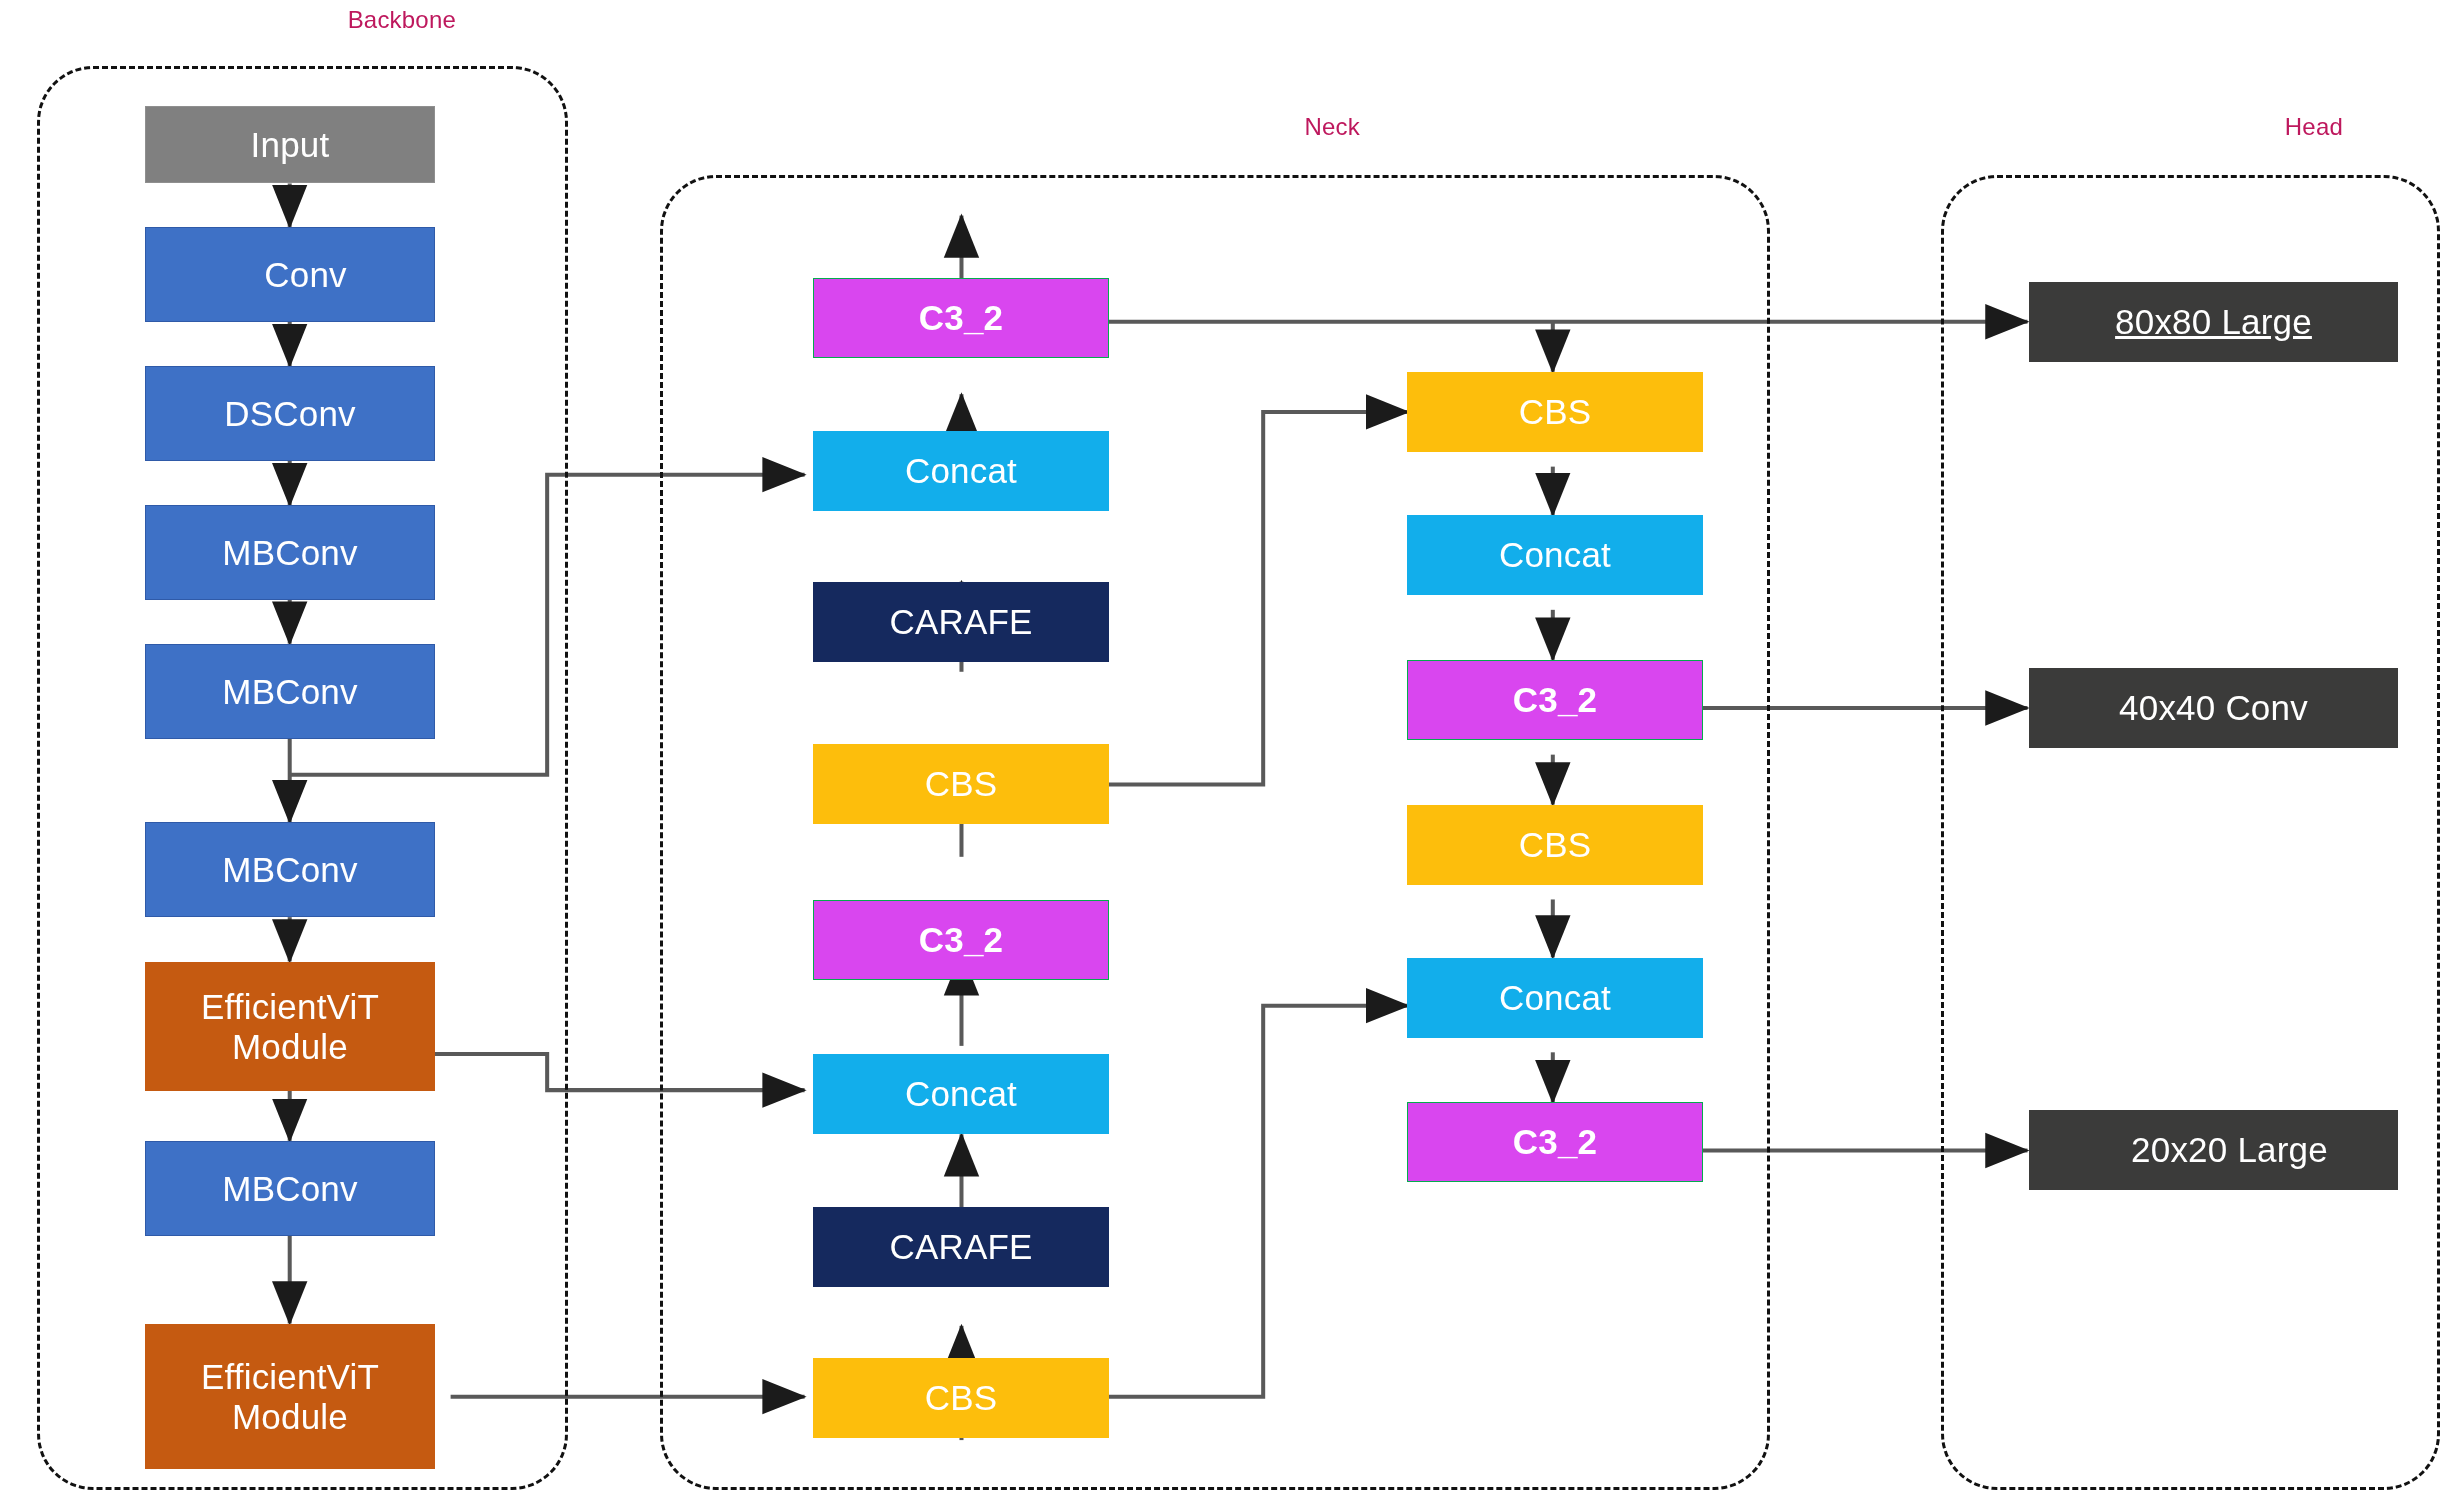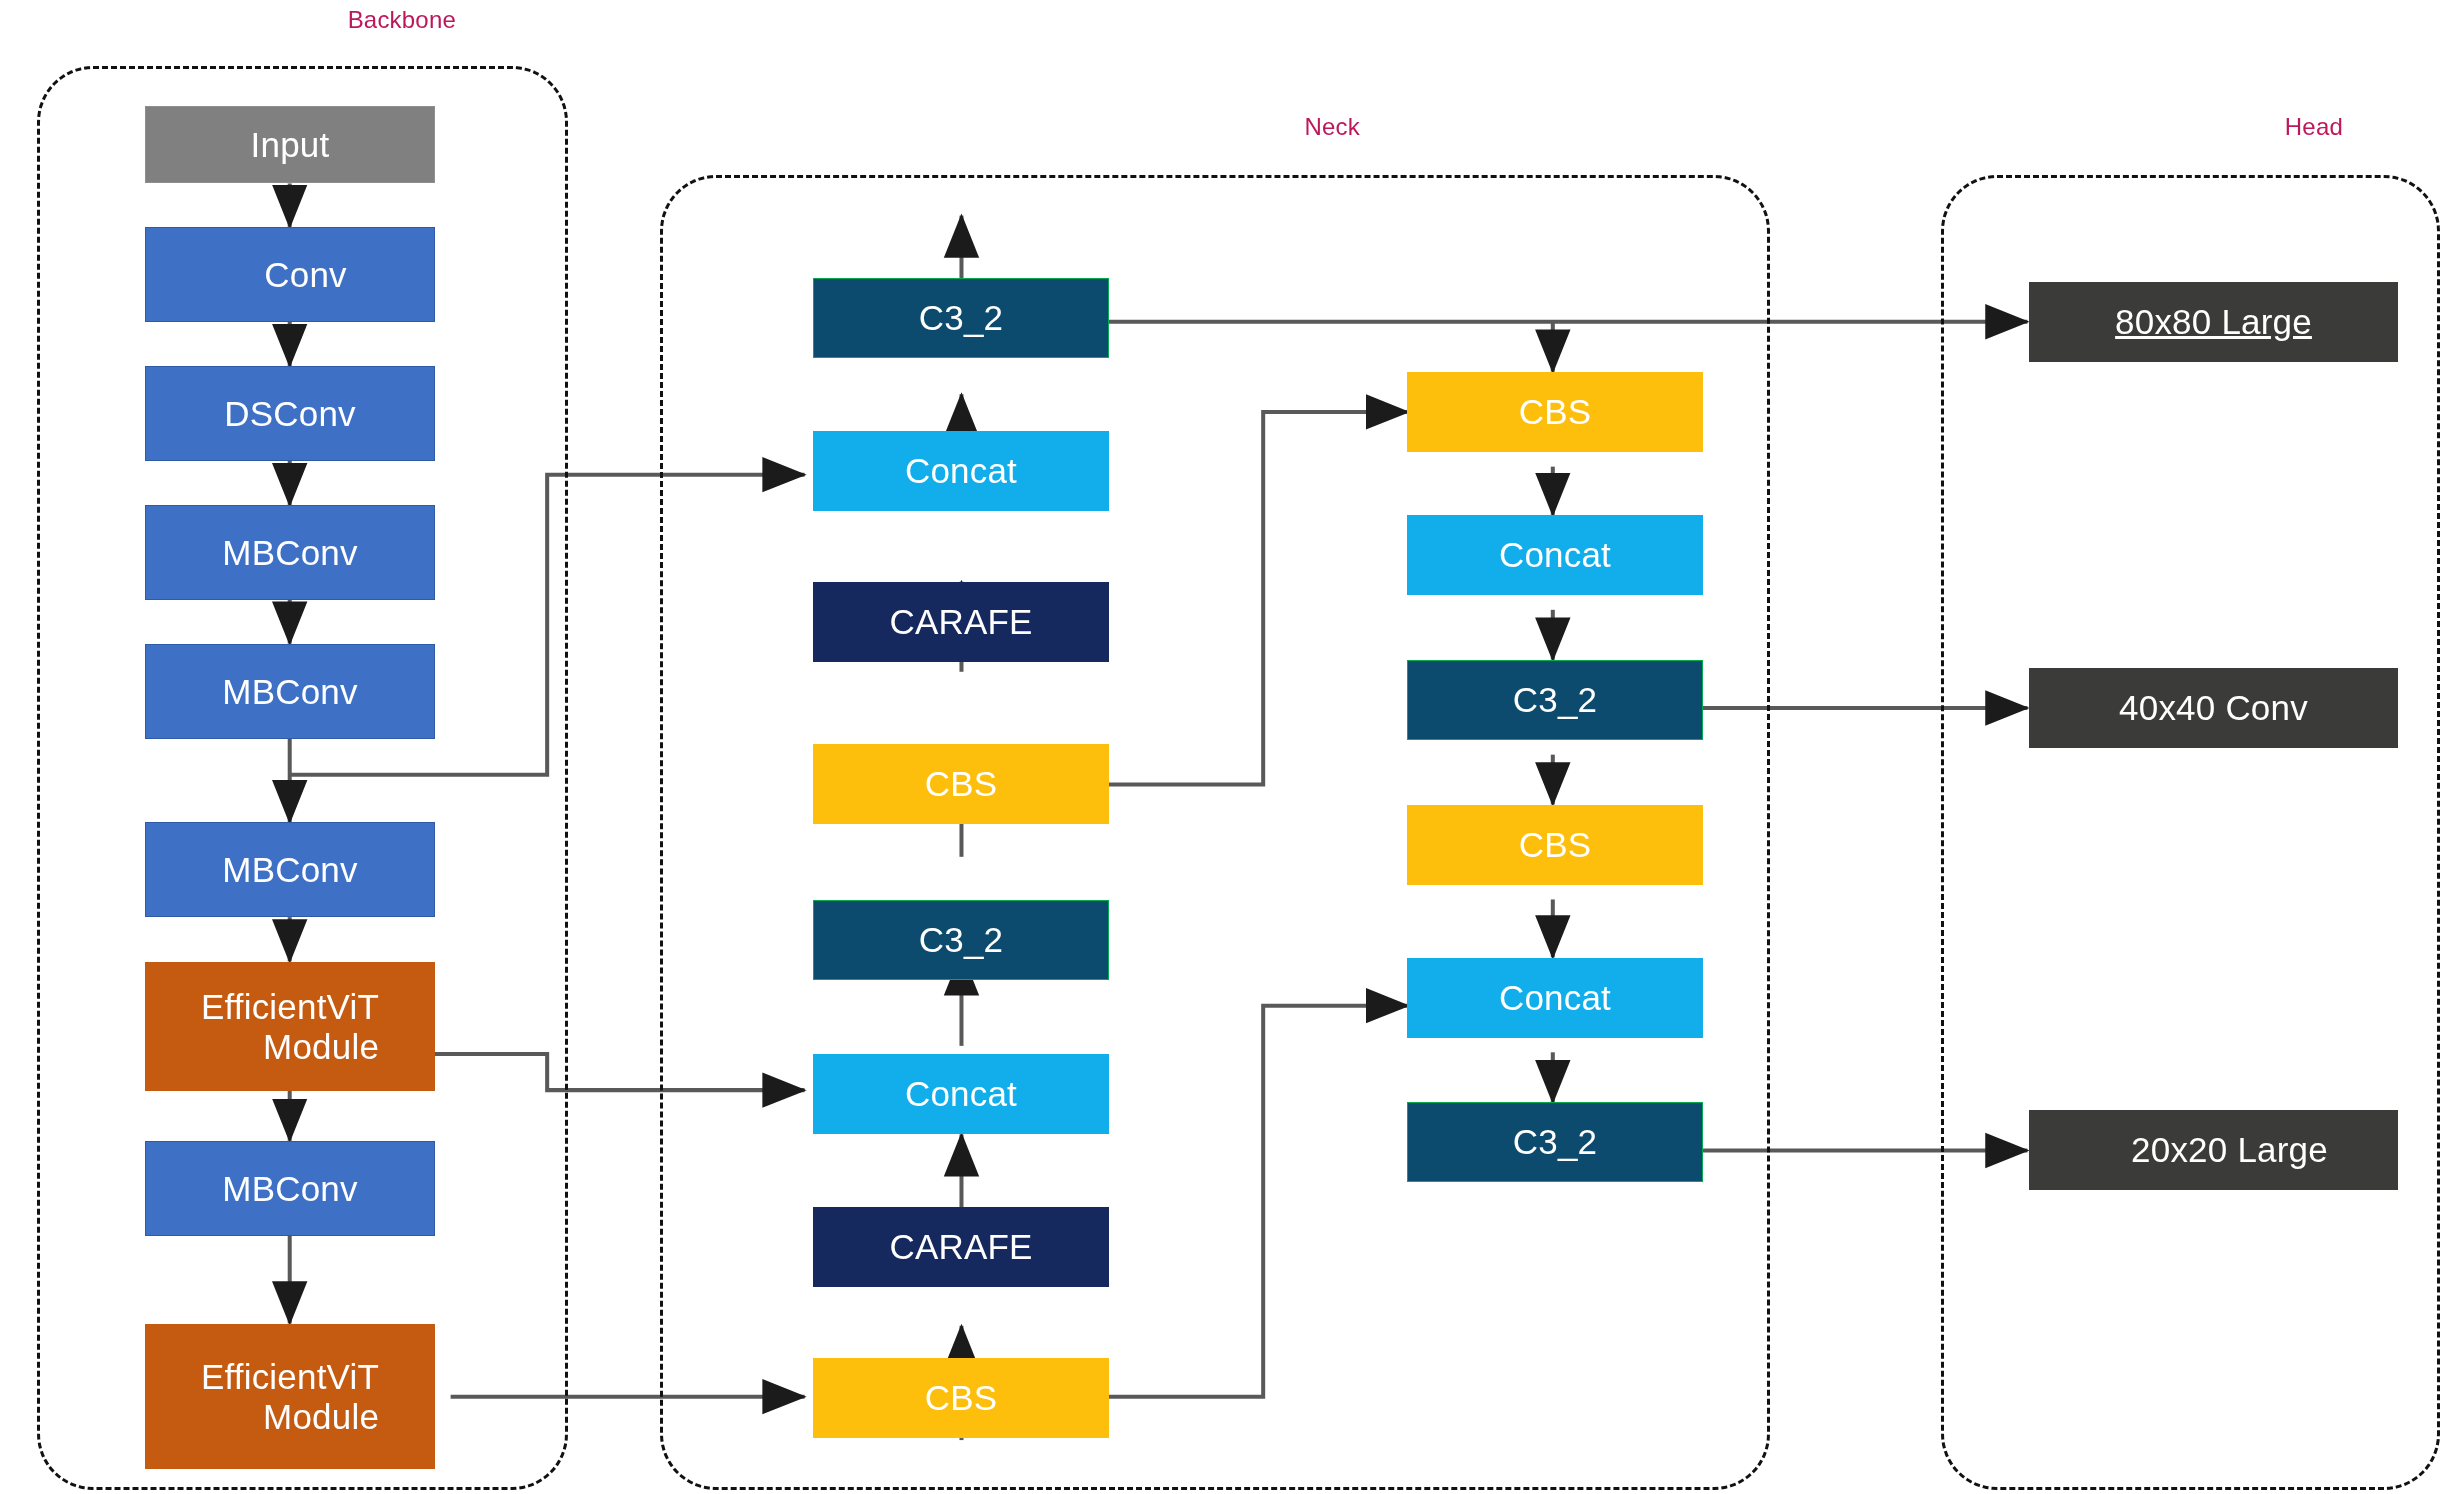--- a/index.html
+++ b/index.html
@@ -38,32 +38,32 @@
     border: 3.2px dashed #111111;
     border-radius: 56px;
     box-sizing: border-box;
   }
   .node {
     position: absolute;
     box-sizing: border-box;
     display: flex;
     align-items: center;
     justify-content: center;
-    text-align: right;
+    text-align: center;
     color: #ffffff;
     font-size: 35px;
     line-height: 1.12;
     letter-spacing: 0.2px;
     white-space: pre-line;
   }
   .node.two-line { font-size: 35px; }
   .node.input   { background: #808080; border: 1.6px solid #8f8f8f; }
   .node.conv    { background: #3e71c6; border: 1.6px solid #2f5aa8; }
   .node.evit    { background: #c55a11; border: 1.6px solid #c55a11; }
-  .node.c32     { background: #0c4a6e; border: 1.6px solid #05ab4e; }
+  .node.c32     { background: #d946ef; border: 1.6px solid #05ab4e; font-weight: bold; }
   .node.concat  { background: #12aeeb; border: 1.6px solid #12aeeb; }
   .node.carafe  { background: #15295e; border: 1.6px solid #15295e; }
   .node.cbs     { background: #fdbe0c; border: 1.6px solid #fdbe0c; }
   .node.head    { background: #3b3b3a; border: 1.6px solid #3b3b3a; }
 </style>
 </head>
 <body>
 
 <div id="canvas">
 

